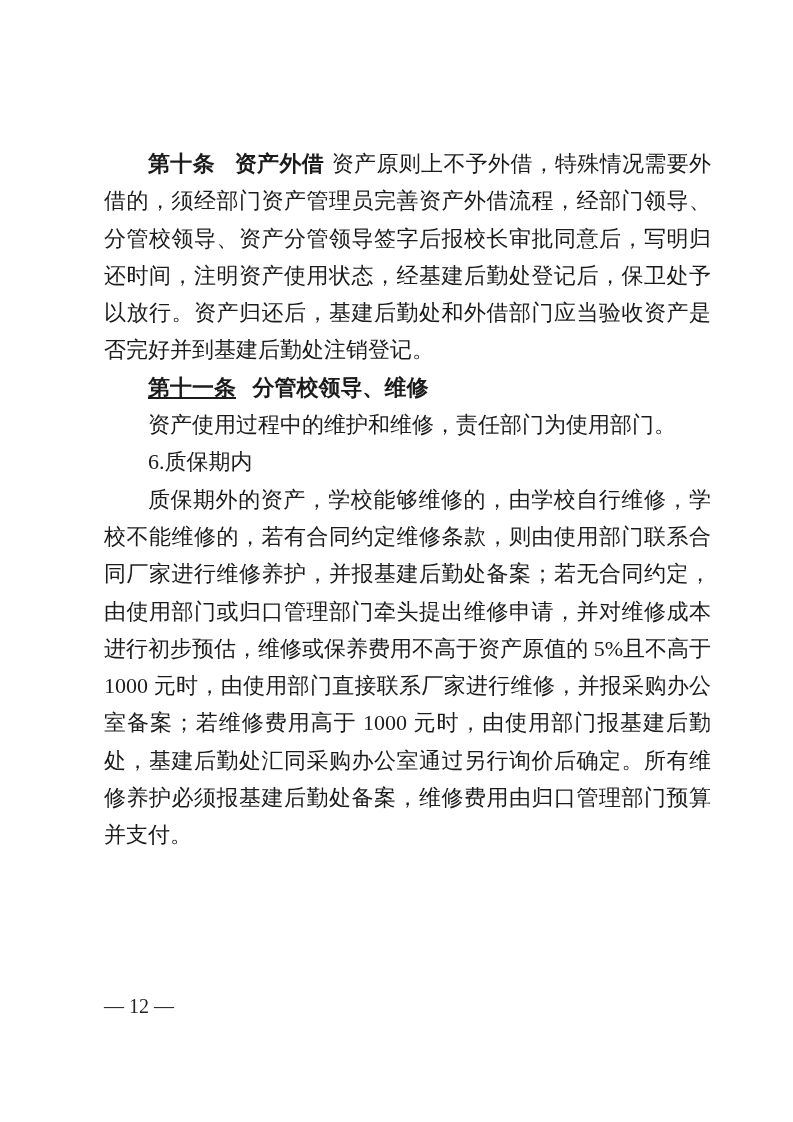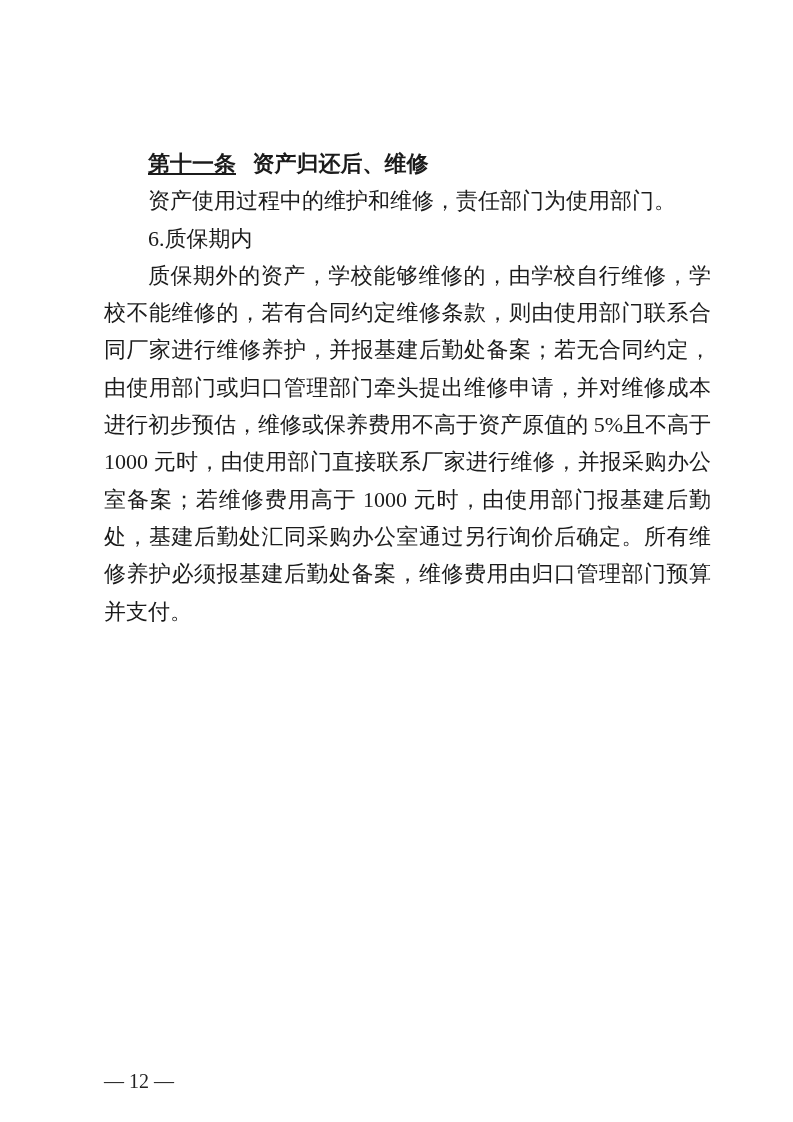--- a/index.html
+++ b/index.html
@@ -40,36 +40,39 @@
   .art-title-inline {
     margin-right: 0.35em;
   }
   .art-num-heading {
     margin-right: 0.75em;
     text-decoration: underline;
   }
   .footer {
     position: absolute;
     left: 104px;
-    top: 1070px;
+    top: 995px;
     font-size: 20px;
     line-height: 22px;
     color: #222222;
   }
 </style>
 </head>
 <body>
 
 <div class="page">
 
   <main class="content">
 
+    <p>
+      <span class="b art-num">第十条</span><span class="b art-title-inline">资产外借</span><span>资产原则上不予外借，特殊情况需要外借的，须经部门资产管理员完善资产外借流程，经部门领导、分管校领导、资产分管领导签字后报校长审批同意后，写明归还时间，注明资产使用状态，经基建后勤处登记后，保卫处予以放行。资产归还后，基建后勤处和外借部门应当验收资产是否完好并到基建后勤处注销登记。</span>
+    </p>
 
     <p>
-      <span class="b art-num-heading">第十一条</span><span class="b">资产归还后、维修</span>
+      <span class="b art-num-heading">第十一条</span><span class="b">分管校领导、维修</span>
     </p>
 
 
     <p>资产使用过程中的维护和维修，责任部门为使用部门。</p>
 
     <p>6.质保期内</p>
 
 
 
     <p>质保期外的资产，学校能够维修的，由学校自行维修，学校不能维修的，若有合同约定维修条款，则由使用部门联系合同厂家进行维修养护，并报基建后勤处备案；若无合同约定，由使用部门或归口管理部门牵头提出维修申请，并对维修成本进行初步预估，维修或保养费用不高于资产原值的 5%且不高于 1000 元时，由使用部门直接联系厂家进行维修，并报采购办公室备案；若维修费用高于 1000 元时，由使用部门报基建后勤处，基建后勤处汇同采购办公室通过另行询价后确定。所有维修养护必须报基建后勤处备案，维修费用由归口管理部门预算并支付。</p>

